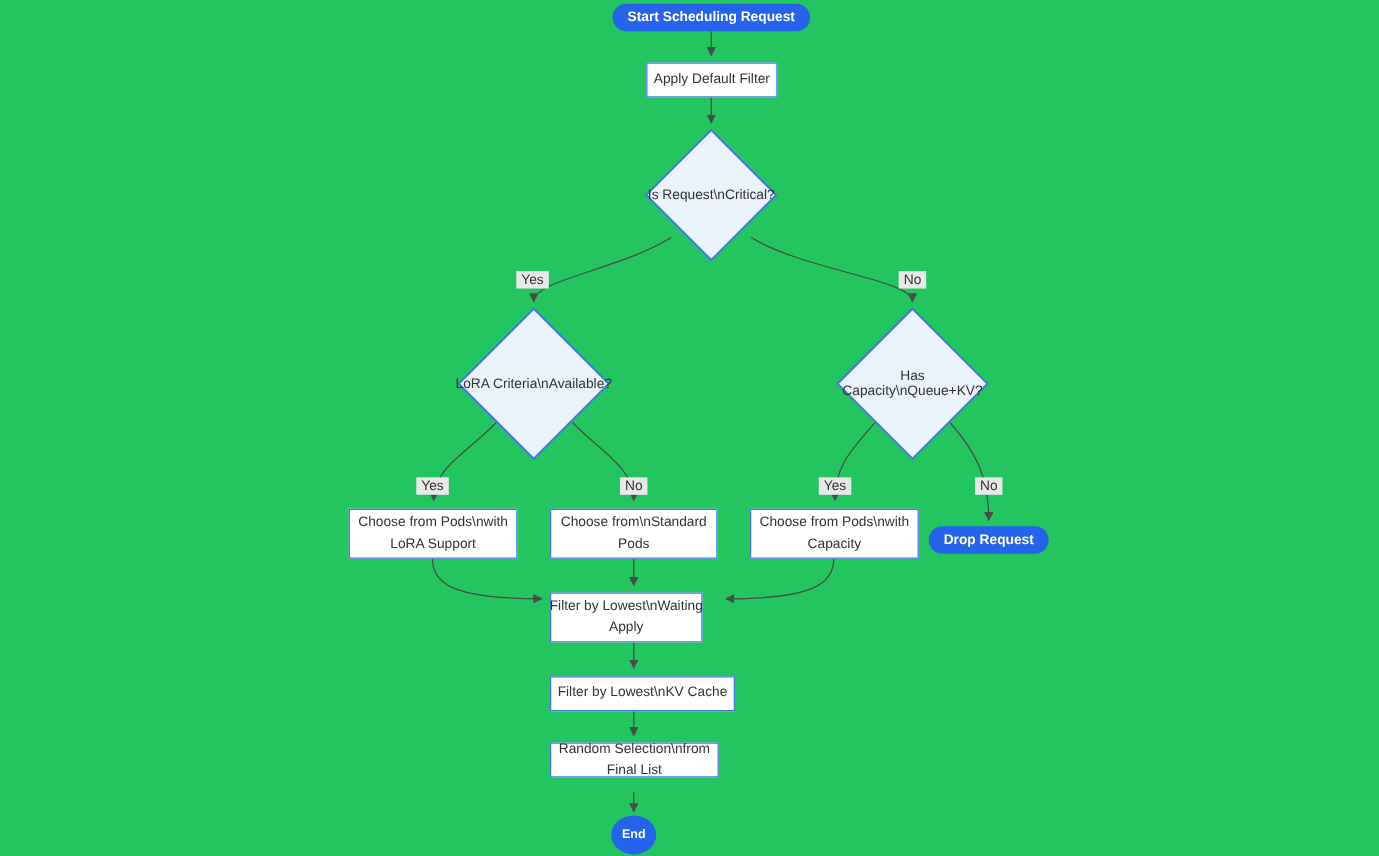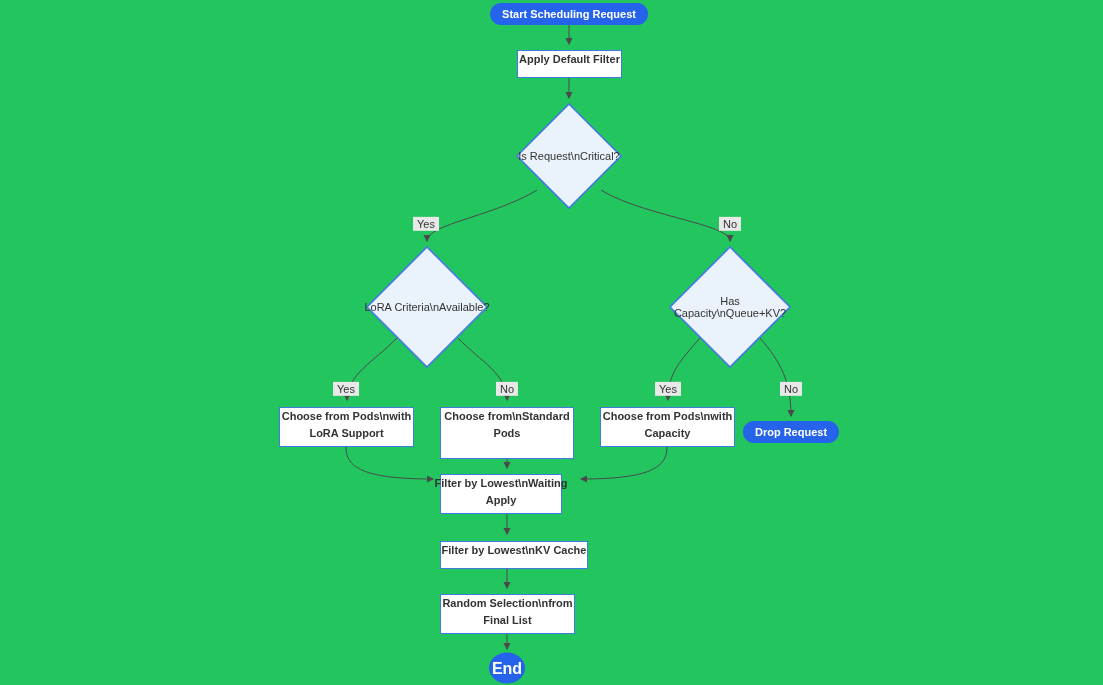--- a/index.html
+++ b/index.html
@@ -31,45 +31,45 @@
     stroke-width: 1.6;
   }
   .node-rect {
     position: absolute;
     box-sizing: border-box;
     background: #ffffff;
     border: 1.6px solid #4379e2;
     display: flex;
     flex-direction: column;
     align-items: center;
+    justify-content: center;
     text-align: center;
     font-size: 11px;
     line-height: 1.55;
     color: #333333;
-    font-weight: bold;
   }
   .node-rect span { display: block; white-space: nowrap; }
   .node-pill {
     position: absolute;
     transform: translate(-50%, -50%);
     background: #2563eb;
     color: #ffffff;
     font-size: 11px;
     font-weight: bold;
     padding: 5px 12px;
     border-radius: 13px;
     white-space: nowrap;
     text-align: center;
   }
   .node-circle {
     position: absolute;
     transform: translate(-50%, -50%);
     background: #2563eb;
     color: #ffffff;
-    font-size: 16px;
+    font-size: 10px;
     font-weight: bold;
     width: 36px;
     height: 31px;
     border-radius: 50%;
     display: flex;
     align-items: center;
     justify-content: center;
     text-align: right;
   }
   .diamond-label {
@@ -137,40 +137,40 @@
 
   <div class="node-rect" style="left:517px; top:50px; width:105px; height:28px;">
     <span>Apply Default Filter</span>
   </div>
 
   <div class="node-rect" style="left:279px; top:407px; width:135px; height:40px;">
     <span>Choose from Pods\nwith</span>
     <span>LoRA Support</span>
   </div>
 
-  <div class="node-rect" style="left:440px; top:407px; width:134px; height:52px;">
+  <div class="node-rect" style="left:440px; top:407px; width:134px; height:40px;">
     <span>Choose from\nStandard</span>
     <span>Pods</span>
   </div>
 
   <div class="node-rect" style="left:600px; top:407px; width:135px; height:40px;">
     <span>Choose from Pods\nwith</span>
     <span>Capacity</span>
   </div>
 
   <div class="node-rect" style="left:440px; top:474px; width:122px; height:40px;">
     <span>Filter by Lowest\nWaiting</span>
     <span>Apply</span>
   </div>
 
   <div class="node-rect" style="left:440px; top:541px; width:148px; height:28px;">
     <span>Filter by Lowest\nKV Cache</span>
   </div>
 
-  <div class="node-rect" style="left:440px; top:594px; width:135px; height:40px;">
+  <div class="node-rect" style="left:440px; top:594px; width:135px; height:28px;">
     <span>Random Selection\nfrom</span>
     <span>Final List</span>
   </div>
 
   <div class="diamond-label" style="left:569px; top:156px;">Is Request\nCritical?</div>
   <div class="diamond-label" style="left:427px; top:307px;text-align:center;">LoRA Criteria\nAvailable?</div>
   <div class="diamond-label" style="left:730px; top:307px;">Has Capacity\nQueue+KV?</div>
 
   <div class="edge-label" style="left:426px; top:224px;">Yes</div>
   <div class="edge-label" style="left:730px; top:224px;">No</div>

